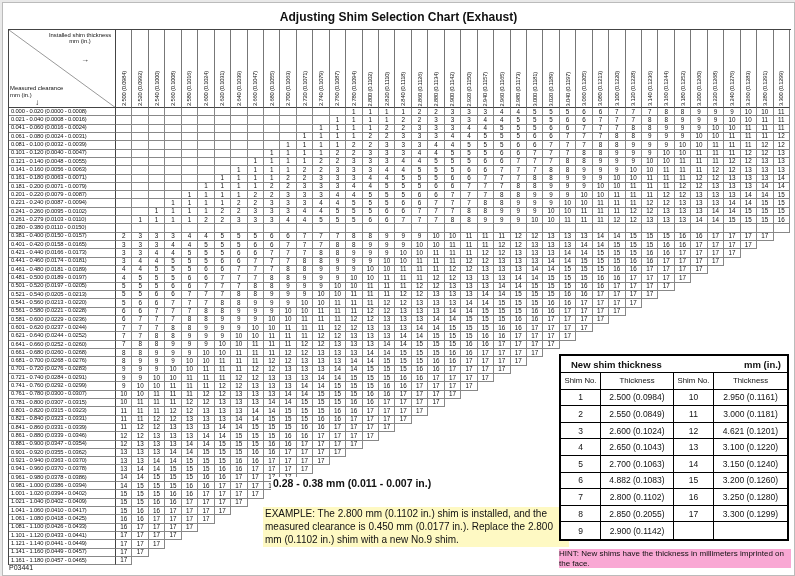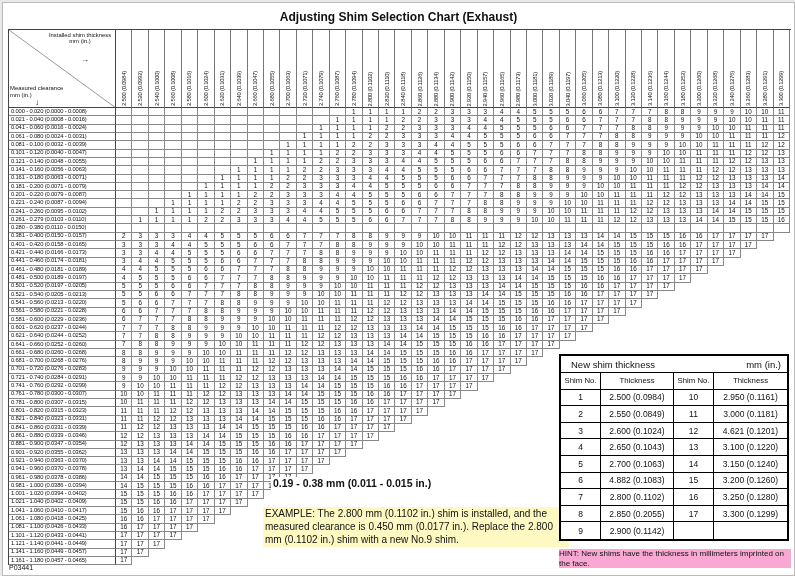--- a/index.html
+++ b/index.html
@@ -22,21 +22,21 @@
   .mrow{flex:1 1 0;display:flex;min-height:0;}
   .rlabel{flex:0 0 107px;box-sizing:border-box;border-right:1px solid #444;border-bottom:1px solid #888;
           font-size:5.8px;letter-spacing:-0.15px;line-height:1;display:flex;align-items:center;padding-left:2px;
           white-space:nowrap;overflow:hidden;}
   .mcell{flex:0 0 16.45px;box-sizing:border-box;border-right:1px solid #888;border-bottom:1px solid #888;
          font-size:6.3px;line-height:1;display:flex;align-items:center;justify-content:center;overflow:hidden;}
   
   #specnote{position:absolute;left:268px;top:474px;font-size:10.5px;font-weight:bold;line-height:1.3;background:#fff;padding:0 2px;}
   #example{position:absolute;left:260px;top:504px;width:302px;font-size:10px;line-height:1.32;background:#fef9c3;padding:0 2px;}
   #nst{position:absolute;left:556px;top:351px;width:230px;background:#fff;border:2px solid #000;box-sizing:border-box;}
-  #nst-title{display:flex;justify-content:space-between;align-items:center;padding:3px 6px 2px 10px;border-bottom:1px solid #000;font-size:9.5px;}
+  #nst-title{display:flex;justify-content:space-between;align-items:center;padding:3px 6px 2px 10px;border-bottom:1px solid #000;font-size:9.5px;font-weight:bold;}
   #nst-grid{display:grid;grid-template-columns:40px 73px 40px 73px;}
   .ncell{box-sizing:border-box;border-right:1px solid #000;border-bottom:1px solid #000;height:16.6px;
          display:flex;align-items:center;justify-content:center;font-size:8.5px;}
   .ncell:nth-child(4n){border-right:none;}
   .ncell:nth-last-child(-n+4){border-bottom:none;}
   .nhead{font-size:7.8px;line-height:1;text-align:center;}
   #hint{position:absolute;left:556px;top:546px;width:232px;font-size:8px;line-height:1.2;background:#f9a8d4;}
   #figid{position:absolute;left:6px;top:561px;font-size:7px;}
 </style>
 </head>
@@ -1780,21 +1780,21 @@
           <div class="mcell">17</div>
         </div>
         <div class="mrow">
           <div class="rlabel">1.161 - 1.180 (0.0457 - 0.0465)</div>
           <div class="mcell">17</div>
         </div>
       </div>
   </div>
 
   <div id="specnote">
-    <div>0.19 - 0.38 mm (0.011 - 0.015 in.)</div>
+    <div>0.28 - 0.38 mm (0.011 - 0.007 in.)</div>
   </div>
 
   <div id="example">EXAMPLE: The 2.800 mm (0.1102 in.) shim is installed, and the measured clearance is 0.450 mm (0.0177 in.). Replace the 2.800 mm (0.1102 in.) shim with a new No.9 shim.</div>
 
   <div id="nst">
     <div id="nst-title">
       <span>New shim thickness</span>
       <span>mm (in.)</span>
     </div>
     <div id="nst-grid">

